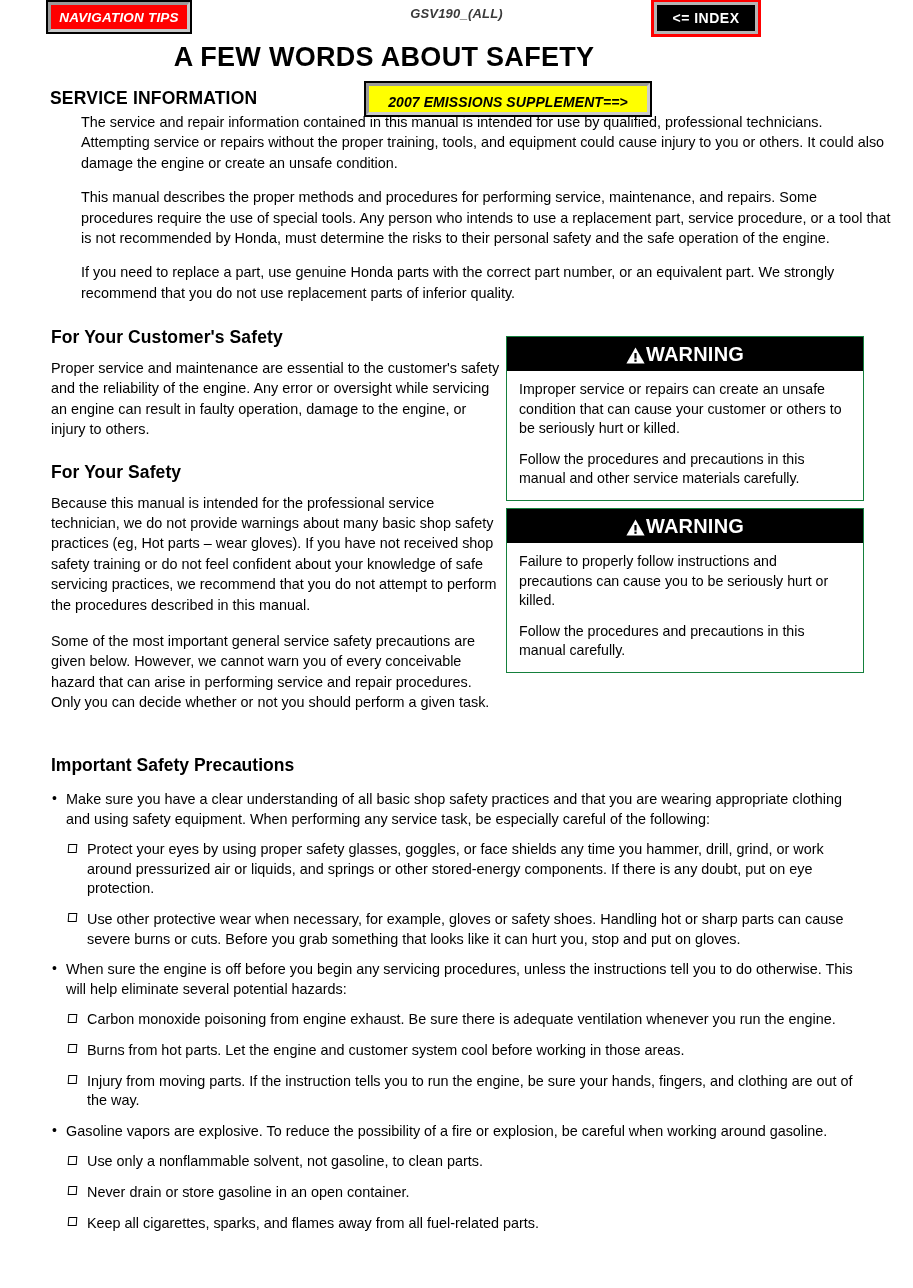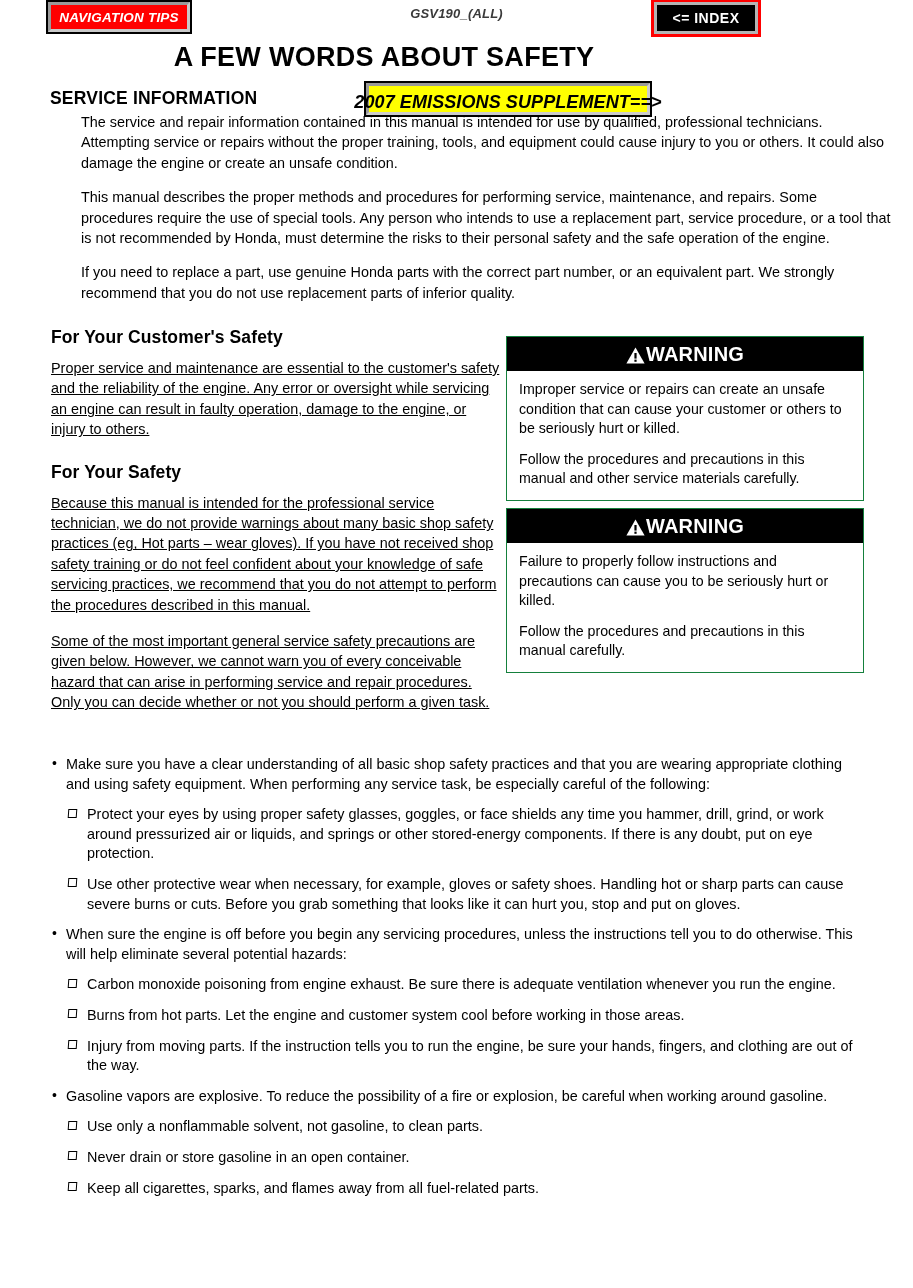--- a/index.html
+++ b/index.html
@@ -123,21 +123,21 @@
     border-right: 3px solid #cccccc;
     border-bottom: 3px solid #cccccc;
     outline: 2px solid #000000;
     box-sizing: border-box;
     display: flex;
     align-items: center;
     justify-content: center;
   }
   .emissions-btn span {
     color: #000000;
-    font-size: 18px;
+    font-size: 14px;
     font-weight: bold;
     font-style: italic;
     white-space: nowrap;
     letter-spacing: 0.1px;
     margin-top: 6px;
   }
 
   
   .intro-block {
     position: absolute;
@@ -165,21 +165,20 @@
     font-weight: bold;
     letter-spacing: 0.1px;
   }
   .col-left h2.spaced {
     margin-top: 22px;
   }
   .col-left p {
     margin: 0 0 16px 0;
     font-size: 14.4px;
     line-height: 20.4px;
-    text-decoration: underline;
   }
 
   
   .warn-box {
     position: absolute;
     width: 358px;
     border: 1px solid #15803d;
     box-sizing: border-box;
     background: #ffffff;
   }
@@ -337,20 +336,21 @@
       </span>
       <span class="warn-title">WARNING</span>
     </div>
     <div class="warn-body">
       <p>Failure to properly follow instructions and precautions can cause you to be seriously hurt or killed.</p>
       <p>Follow the procedures and precautions in this manual carefully.</p>
     </div>
   </div>
 
   <div class="precautions">
+    <h2>Important Safety Precautions</h2>
 
     <div class="bullet-l1">
       <span class="mark">•</span>
       <span>Make sure you have a clear understanding of all basic shop safety practices and that you are wearing appropriate clothing and using safety equipment. When performing any service task, be especially careful of the following:</span>
     </div>
 
 
     <div class="bullet-l2">
       <span class="mark-sq"></span>
       <span>Protect your eyes by using proper safety glasses, goggles, or face shields any time you hammer, drill, grind, or work around pressurized air or liquids, and springs or other stored-energy components. If there is any doubt, put on eye protection.</span>

